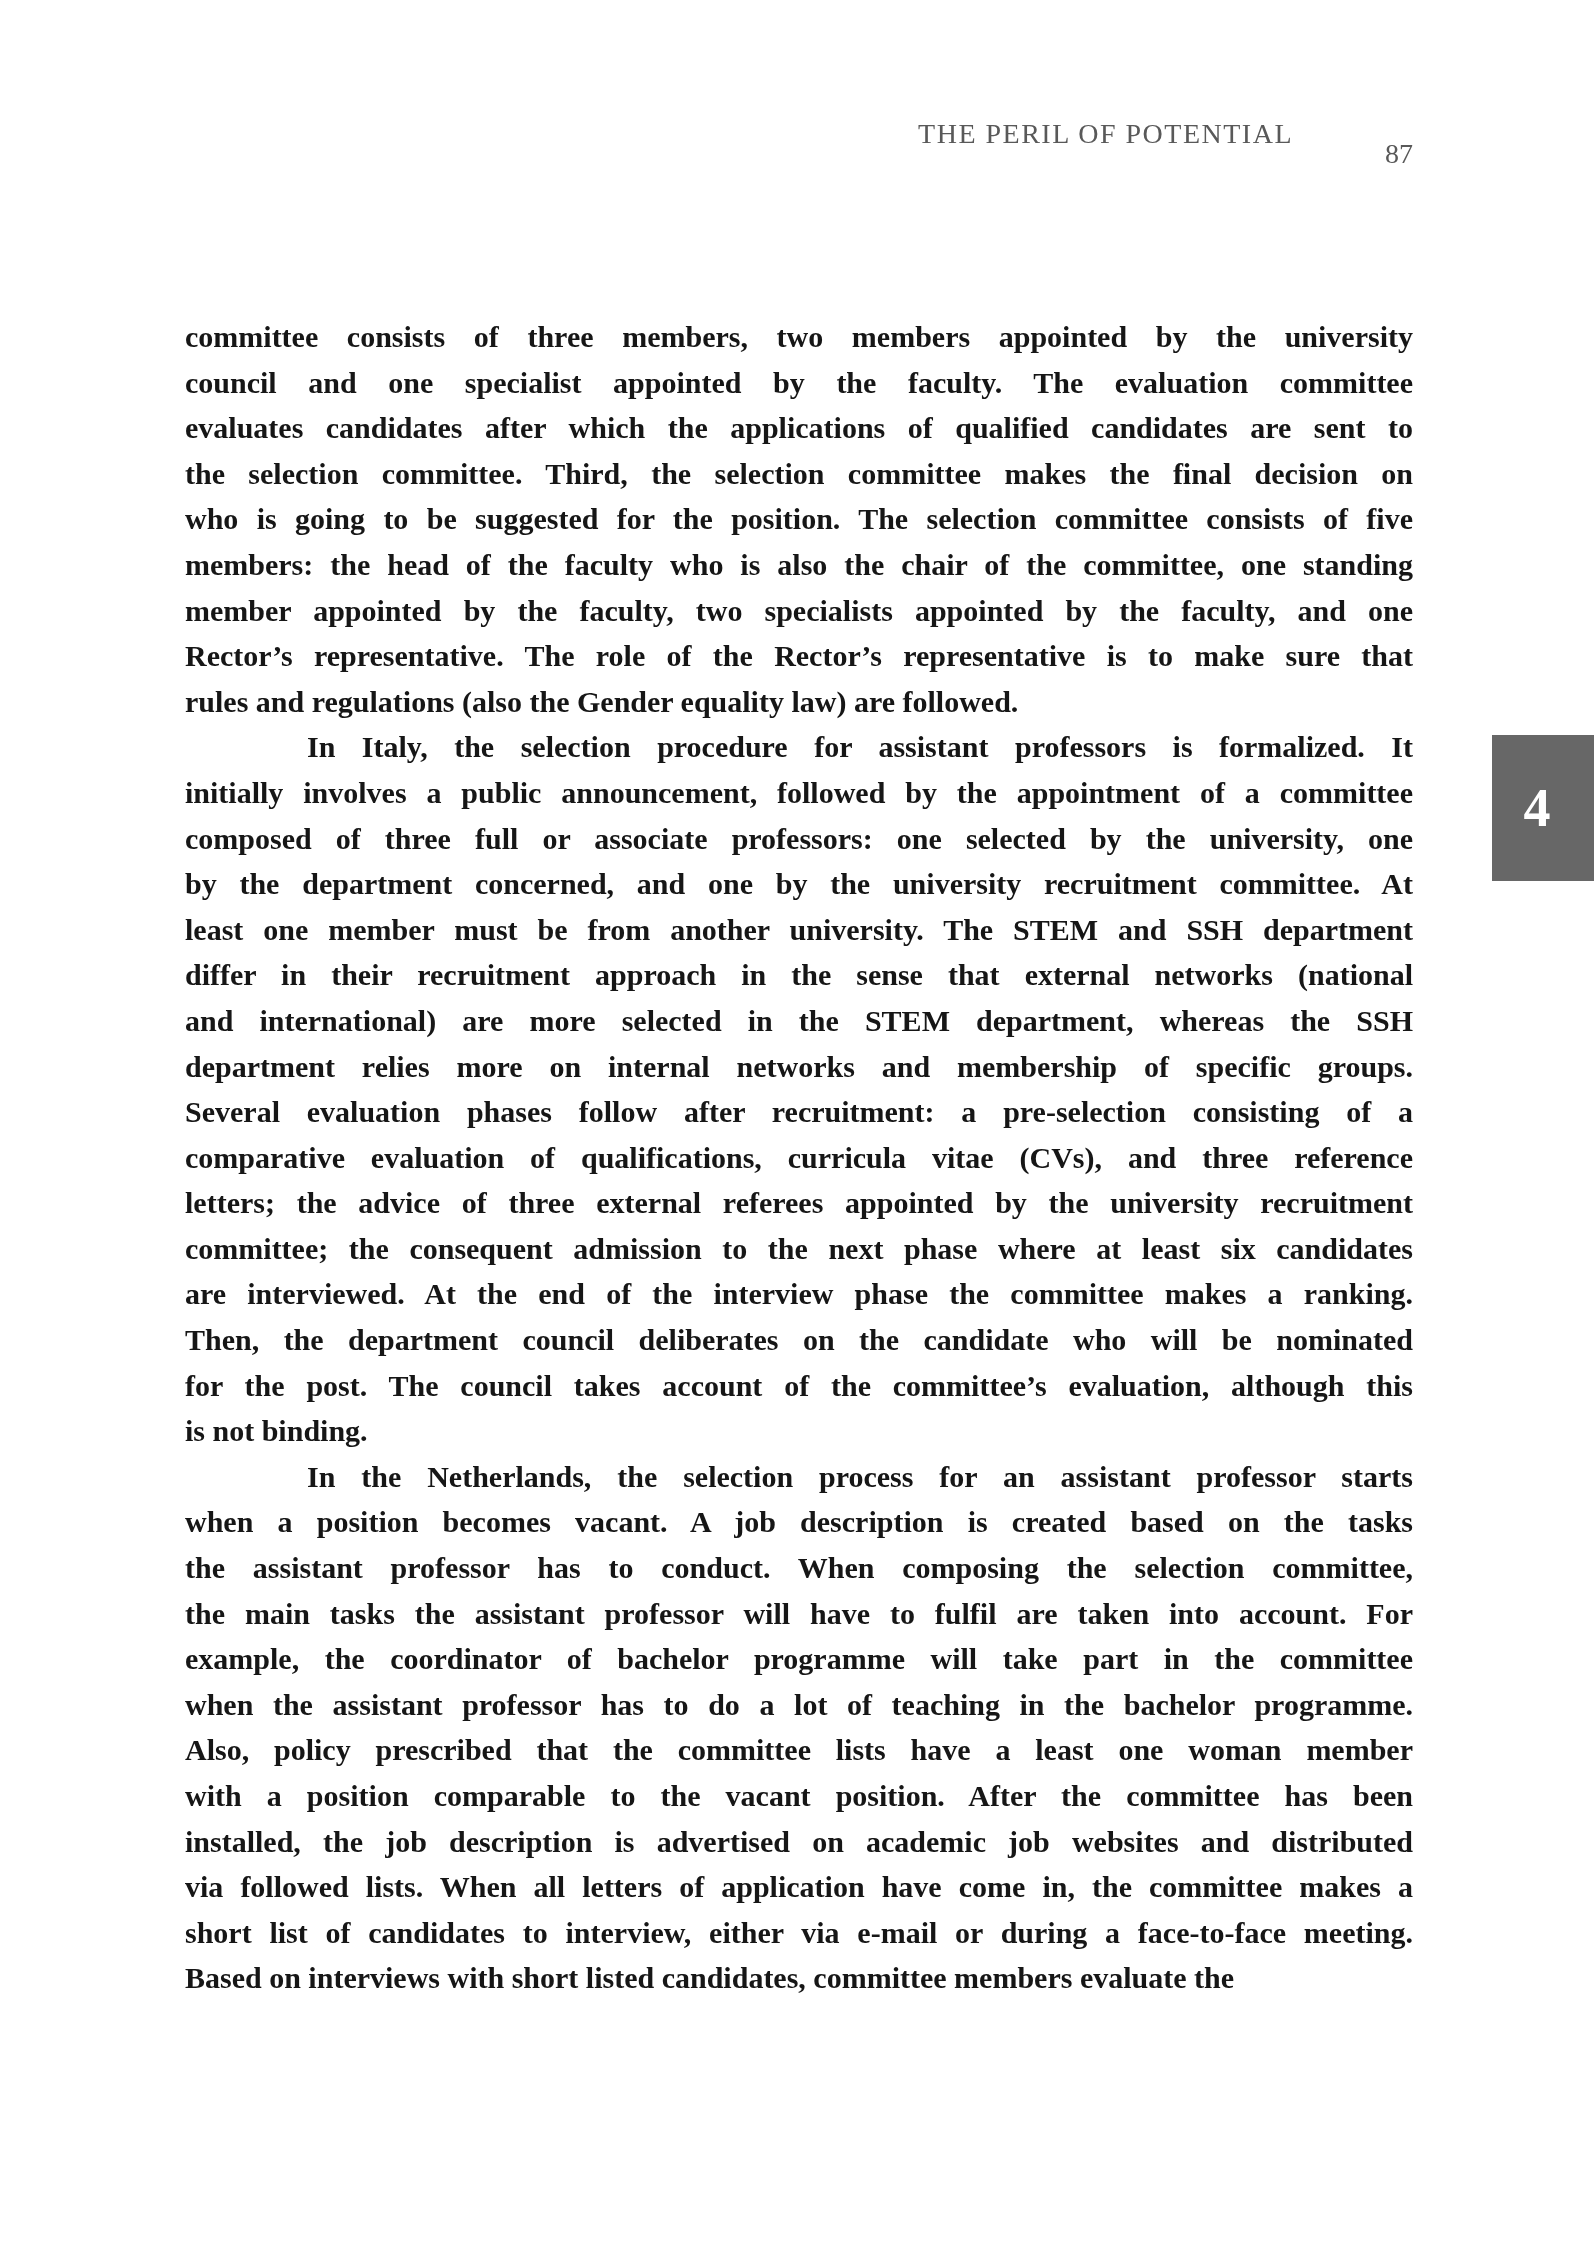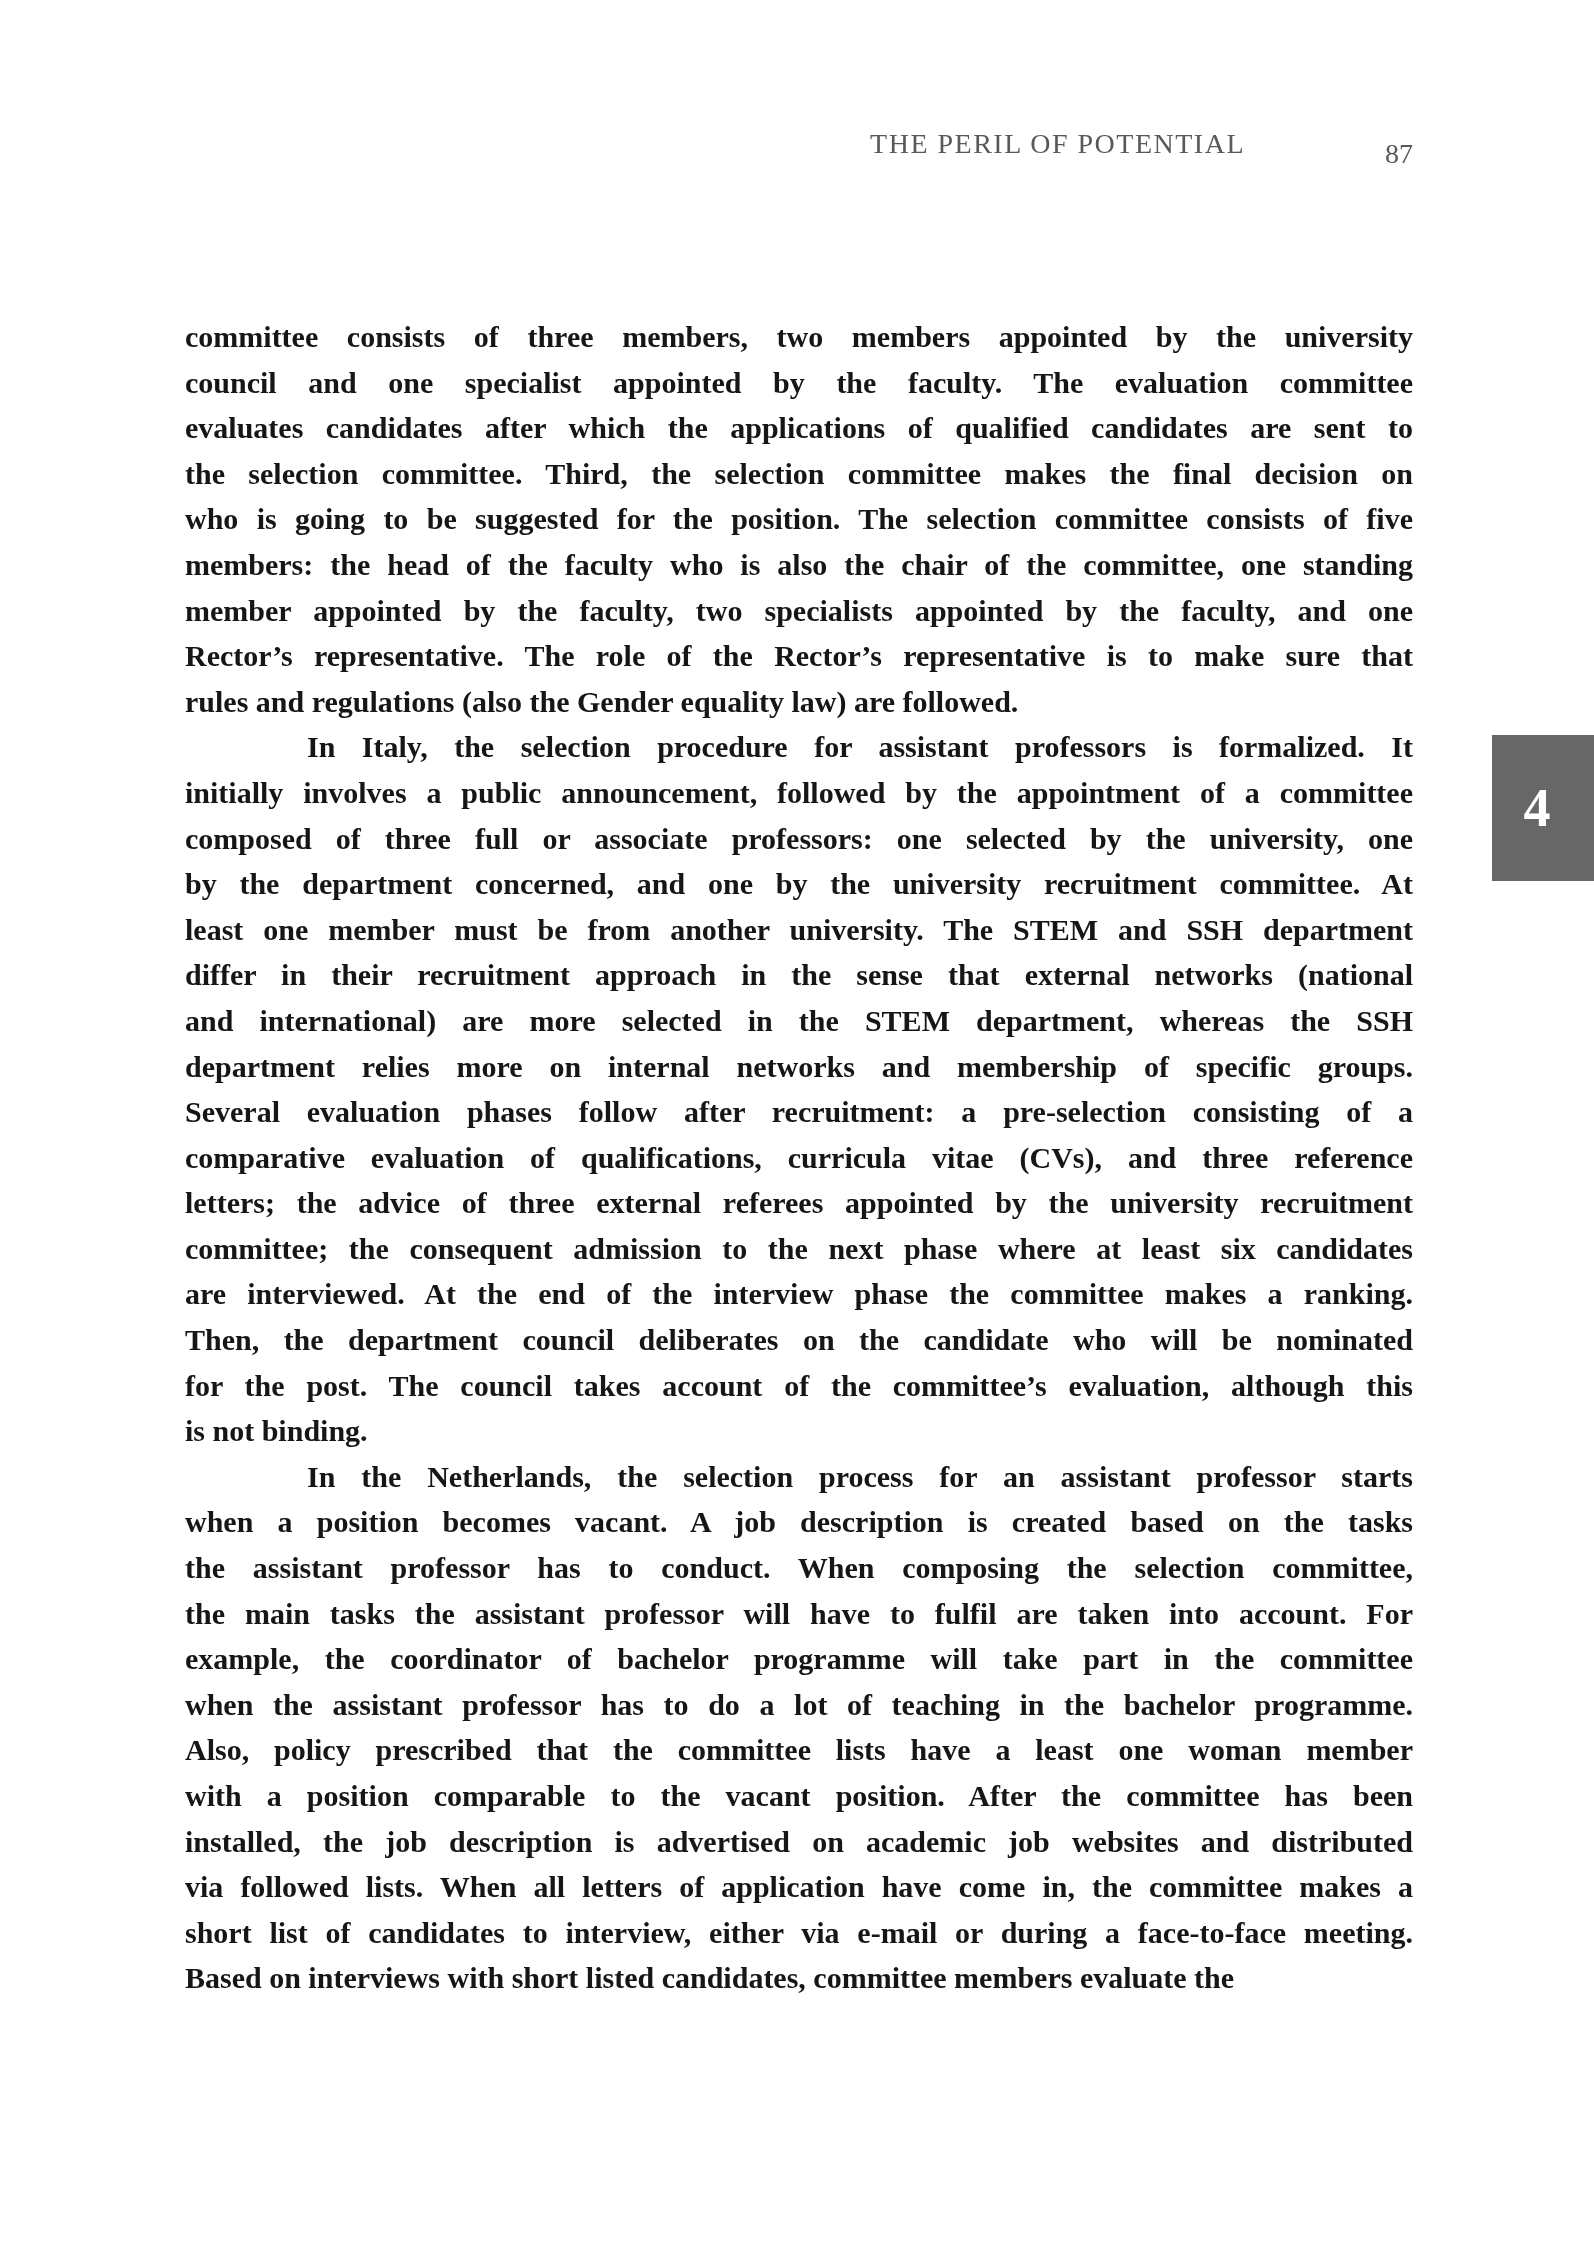--- a/index.html
+++ b/index.html
@@ -15,25 +15,24 @@
     overflow: hidden;
     font-family: "Liberation Serif", serif;
   }
   .running-header {
     position: absolute;
     left: 185px;
     width: 1228px;
     top: 118px;
     display: flex;
     justify-content: flex-end;
-    align-items: center;
+    align-items: flex-start;
     color: #595959;
     font-size: 28px;
     letter-spacing: 1.5px;
-    gap: 48px;
   }
   .running-header .head-title {
     white-space: nowrap;
   }
   .running-header .page-number {
     margin-left: 92px;
     letter-spacing: 0;
     margin-top: 20px;
   }
   .chapter-tab {

